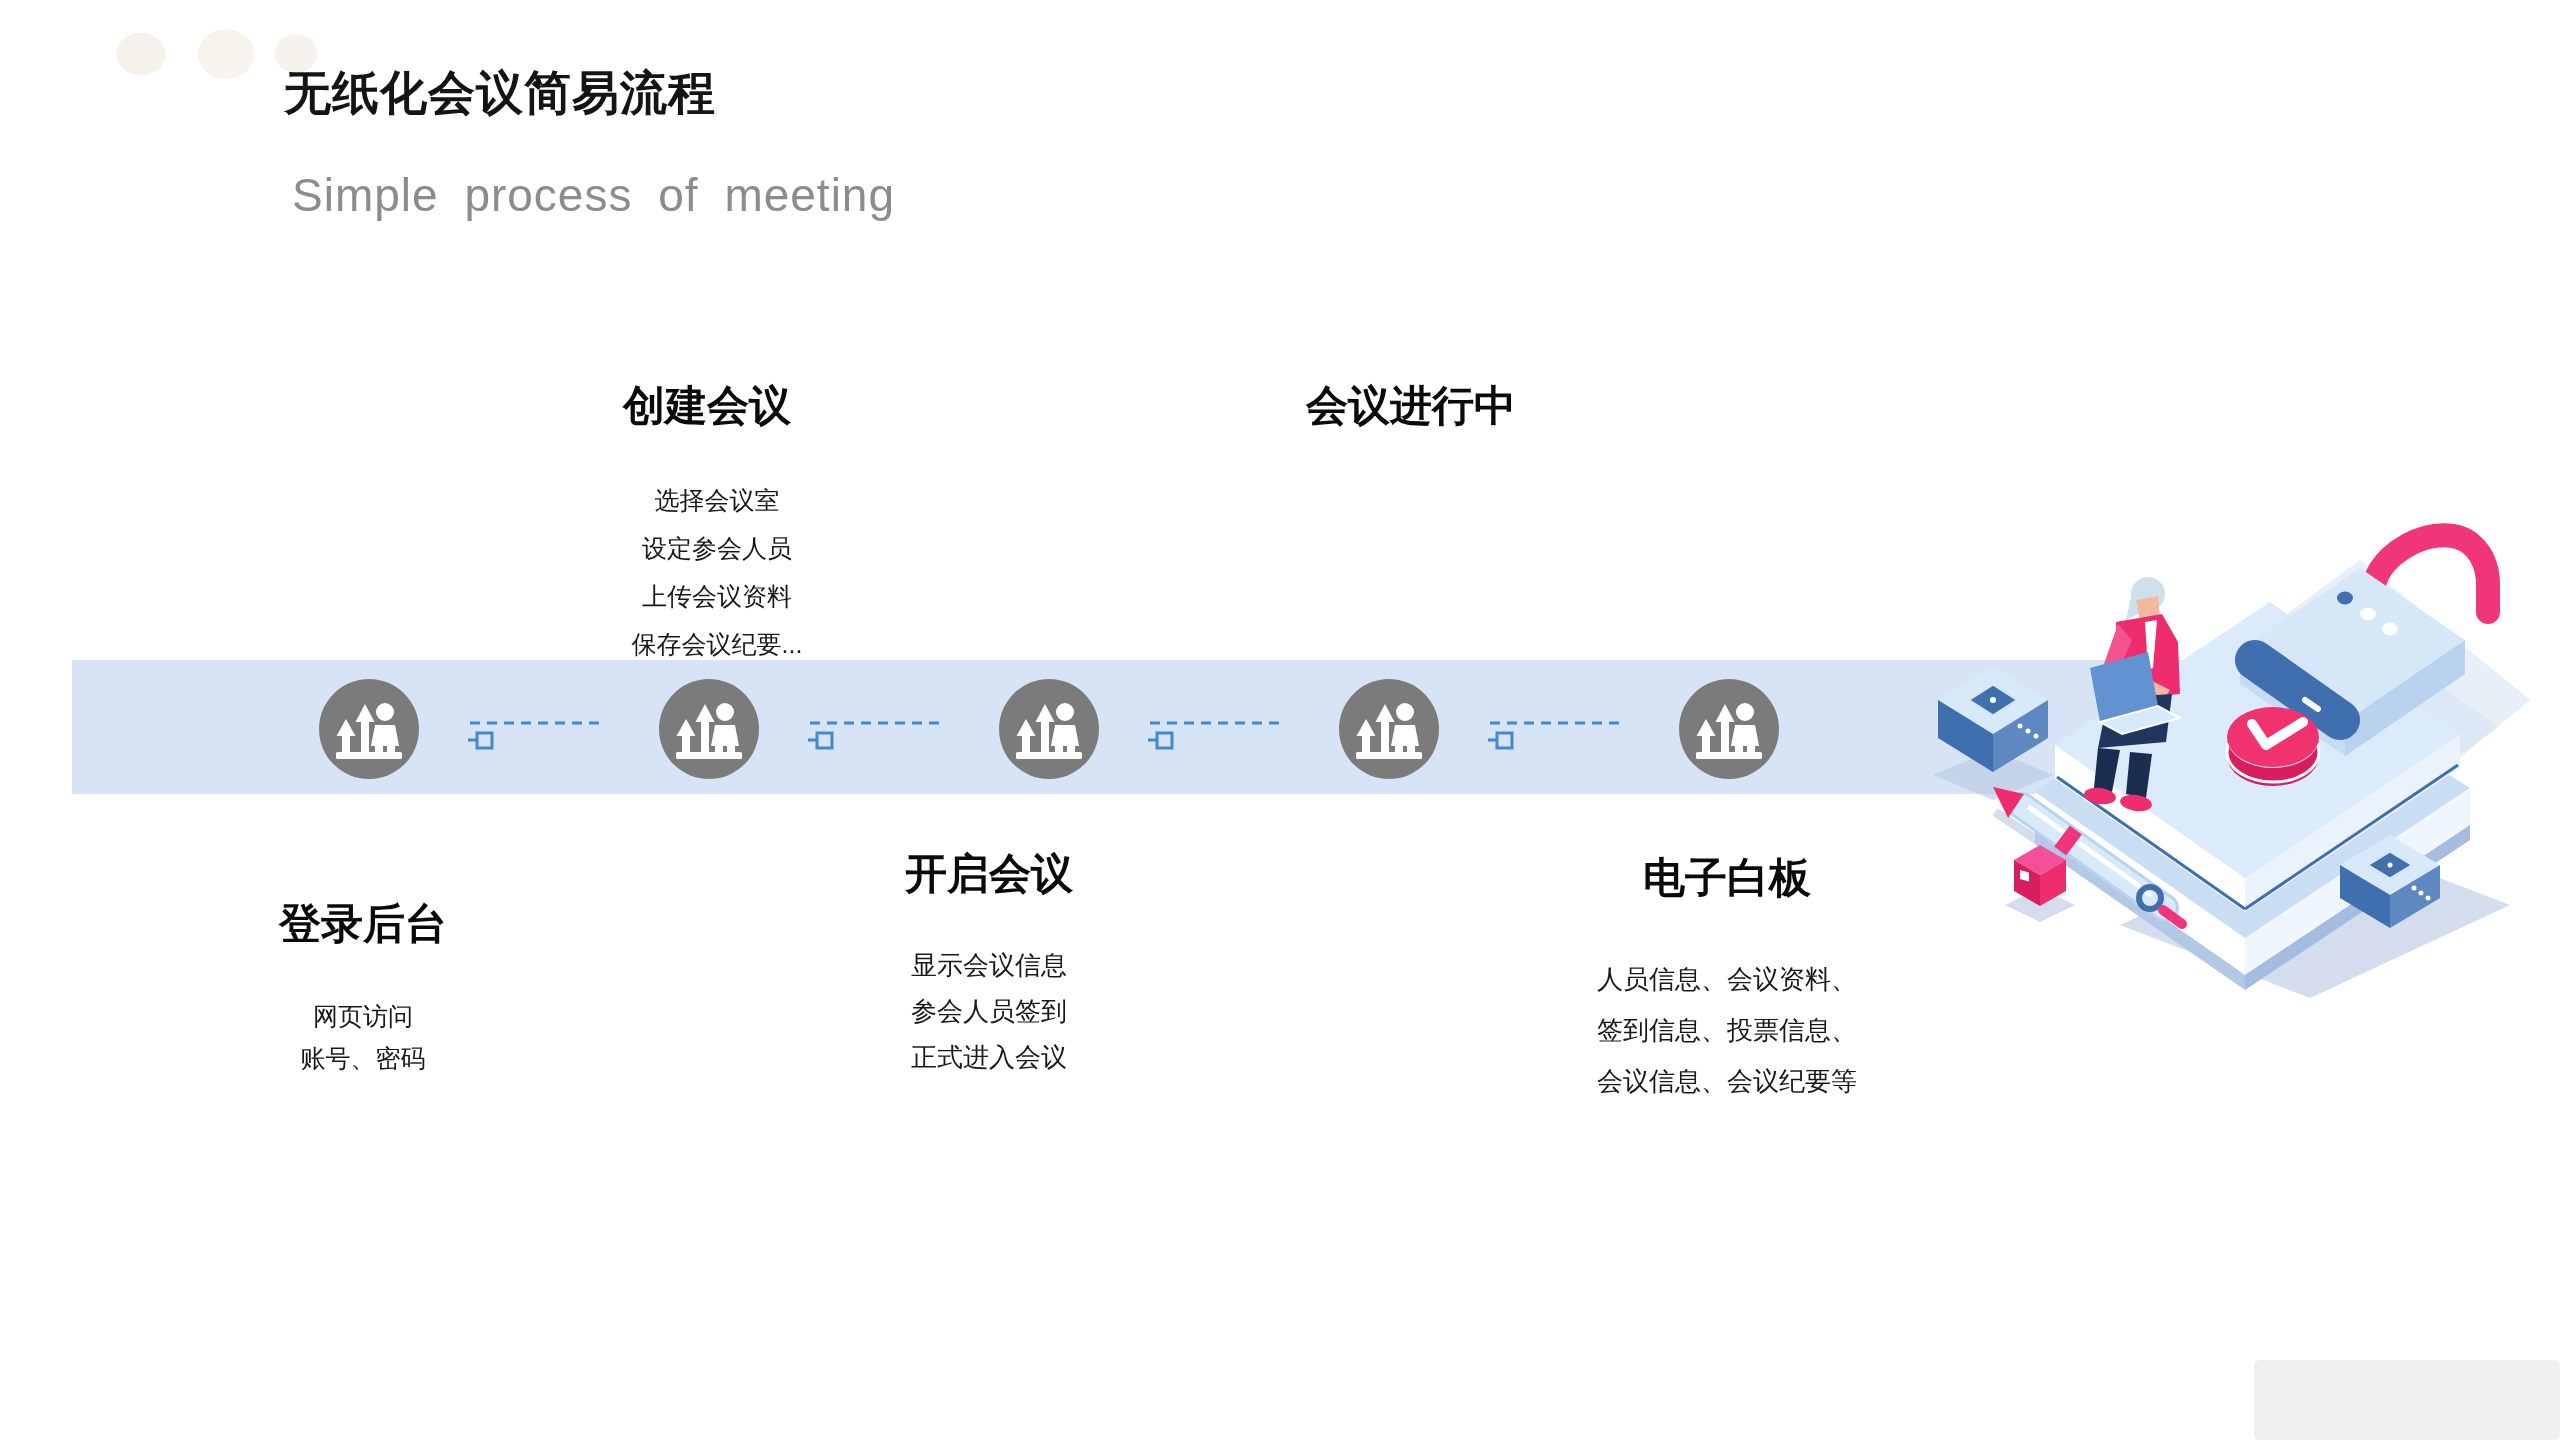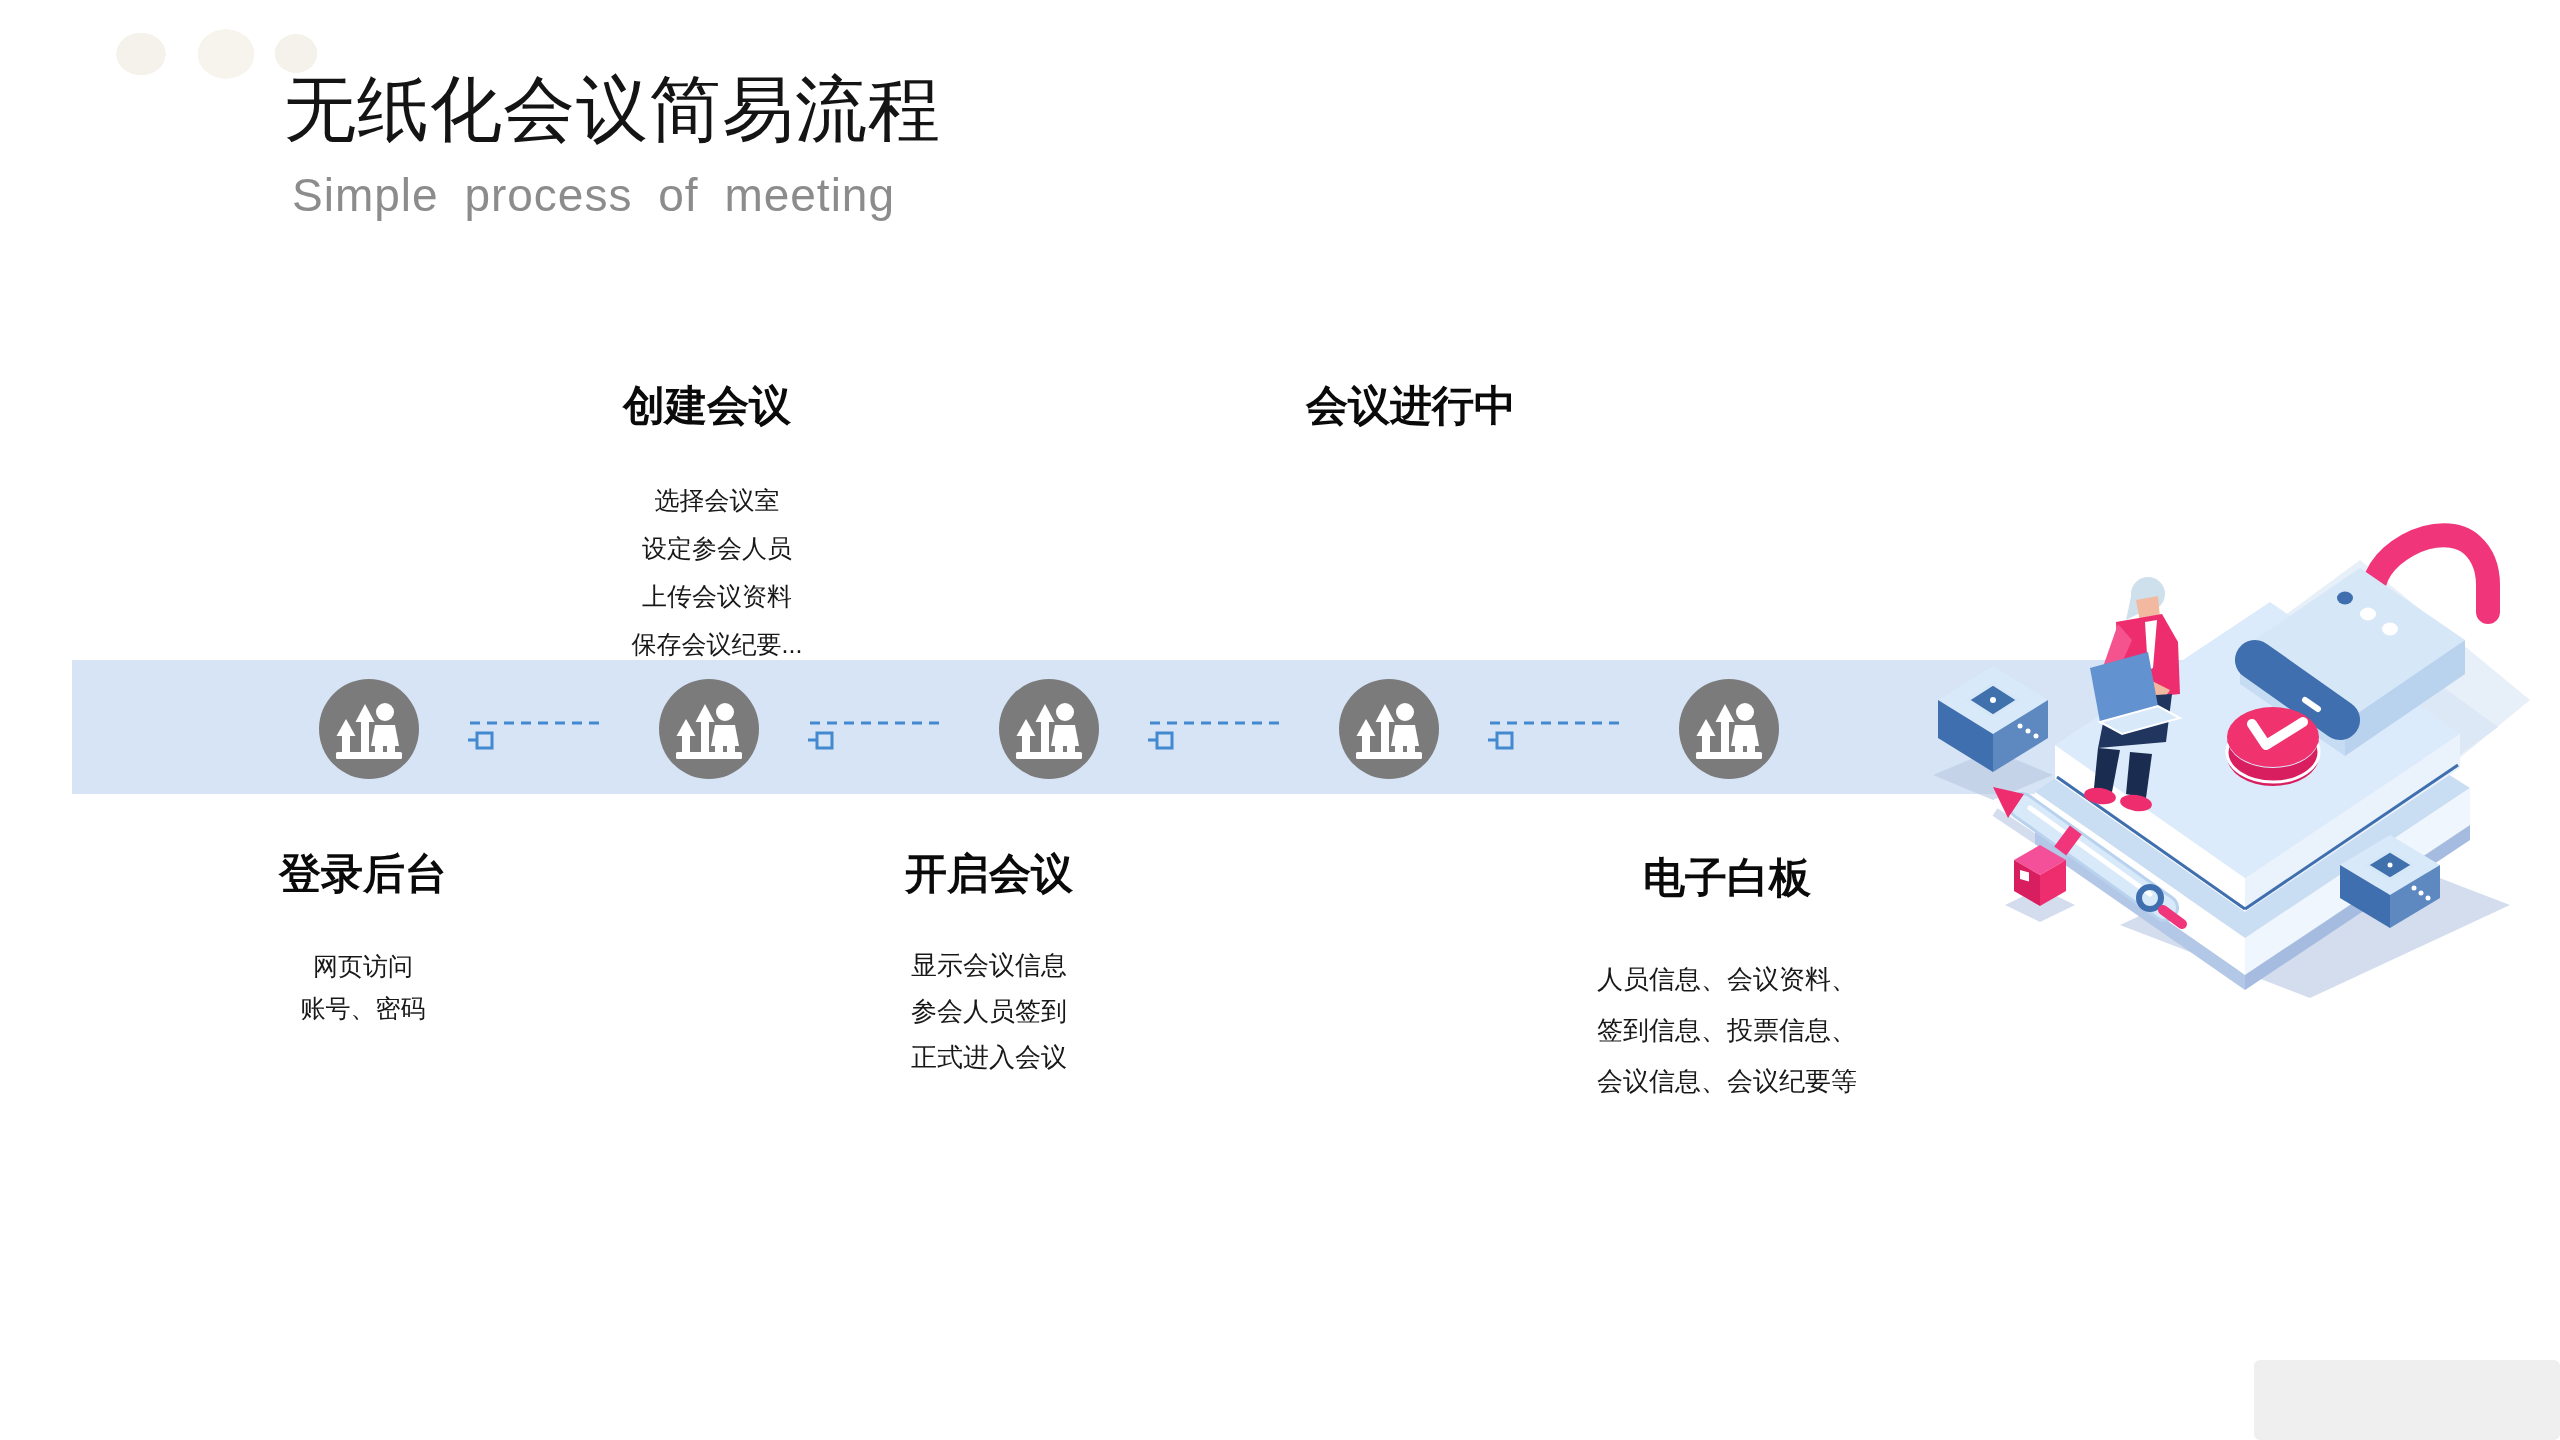--- a/index.html
+++ b/index.html
@@ -4,21 +4,21 @@
 <style>
   html,body{margin:0;padding:0;}
   body{
     width:2560px;height:1440px;position:relative;overflow:hidden;
     background:#ffffff;
     font-family:"Liberation Sans","DejaVu Sans",sans-serif;
   }
   
   .page-title{
     position:absolute;left:284px;top:62px;
-    font-size:72px;font-weight:normal;color:#141414;
+    font-size:47px;font-weight:bold;color:#141414;
     letter-spacing:1px;white-space:nowrap;
   }
   .page-subtitle{
     position:absolute;left:292px;top:168px;
     font-size:46px;color:#8c8c8c;
     letter-spacing:1px;word-spacing:12px;white-space:nowrap;
   }
   
   .wm-topleft{
     position:absolute;left:96px;top:14px;width:250px;height:80px;
@@ -48,21 +48,21 @@
     line-height:48px;white-space:nowrap;
   }
   .step-items{margin-top:42px;}
   .step-item{font-size:26px;color:#181818;white-space:nowrap;}
   #step-create{left:707px;top:382px;}
   #step-create  .step-items{margin-top:46px;margin-left:20px;}
   #step-create  .step-item{font-size:25px;line-height:48px;}
   #step-ongoing{left:1387px;top:382px;margin-left:24px;}
   #step-ongoing .step-items{margin-top:40px;}
   #step-ongoing .step-item{font-size:22px;line-height:40px;}
-  #step-login{left:363px;top:850px;}
+  #step-login{left:363px;top:900px;}
   #step-login   .step-items{margin-top:48px;}
   #step-login   .step-item{font-size:25px;line-height:42px;font-family:Liberation Serif, serif;}
   #step-start{left:989px;top:850px;}
   #step-start   .step-items{margin-top:44px;}
   #step-start   .step-item{font-size:26px;line-height:46px;}
   #step-archive{left:1727px;top:854px;}
   #step-archive .step-items{margin-top:52px;}
   #step-archive .step-item{font-size:26px;line-height:51px;}
 </style>
 </head>

